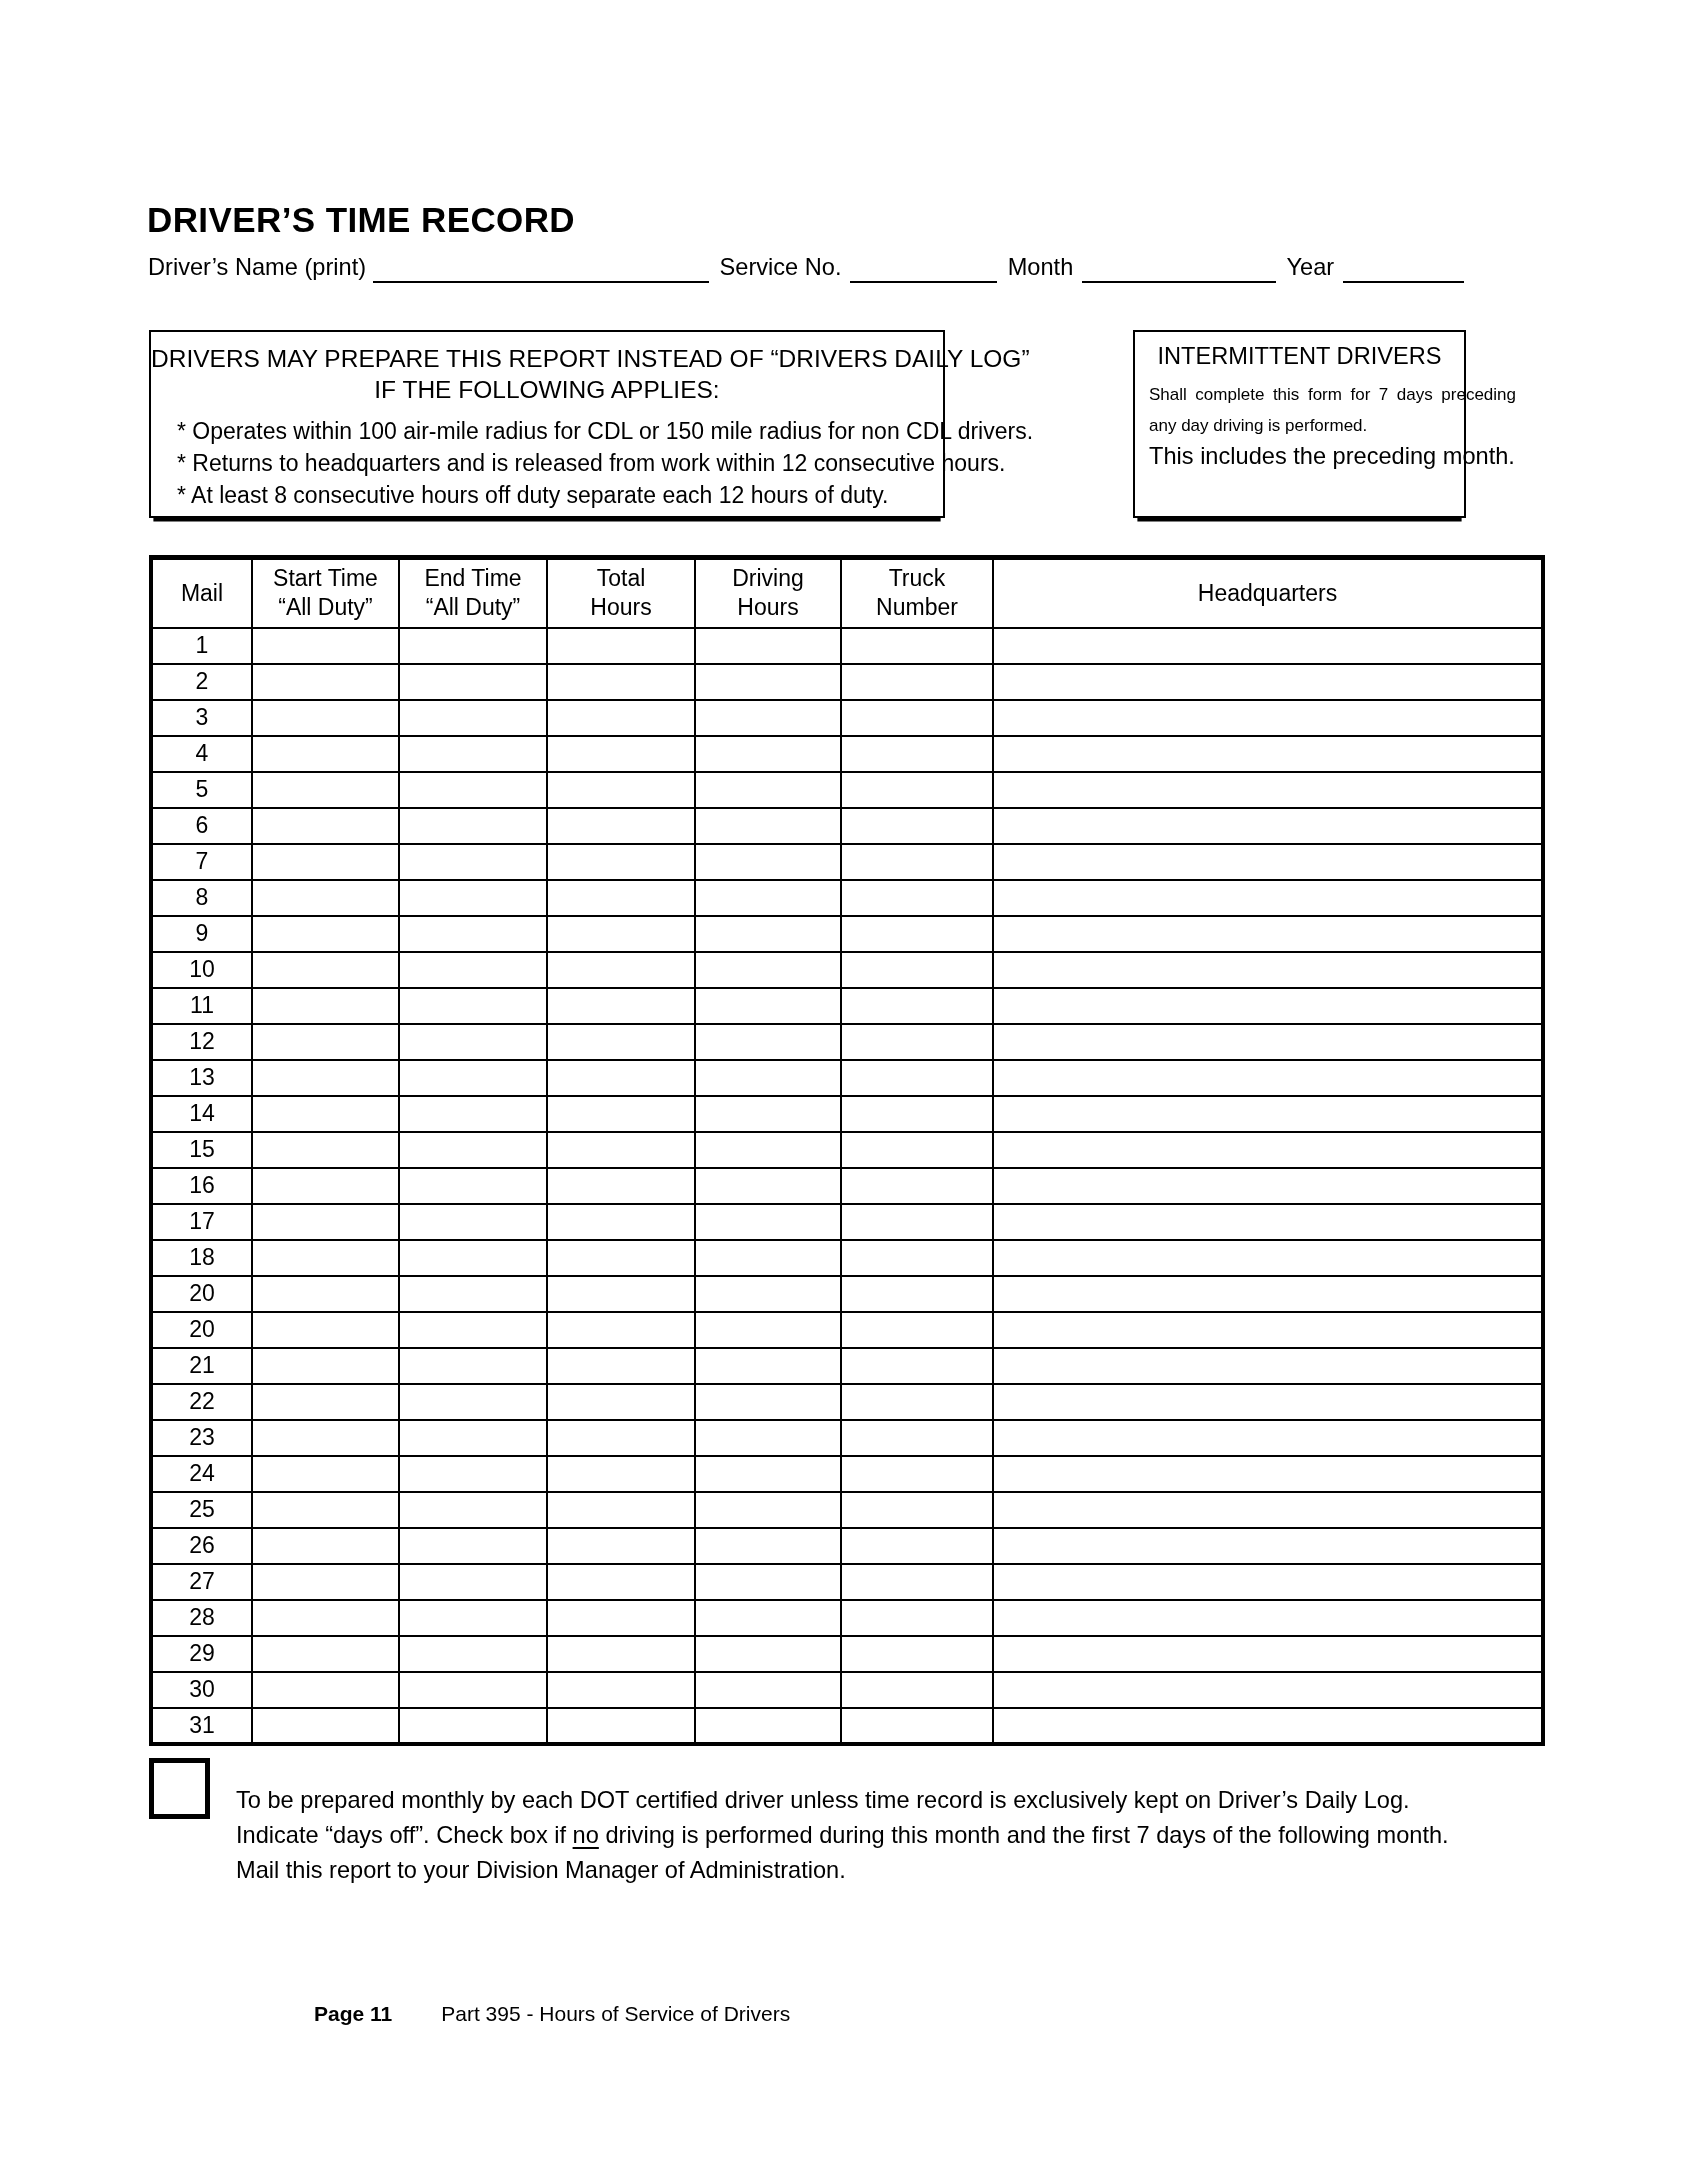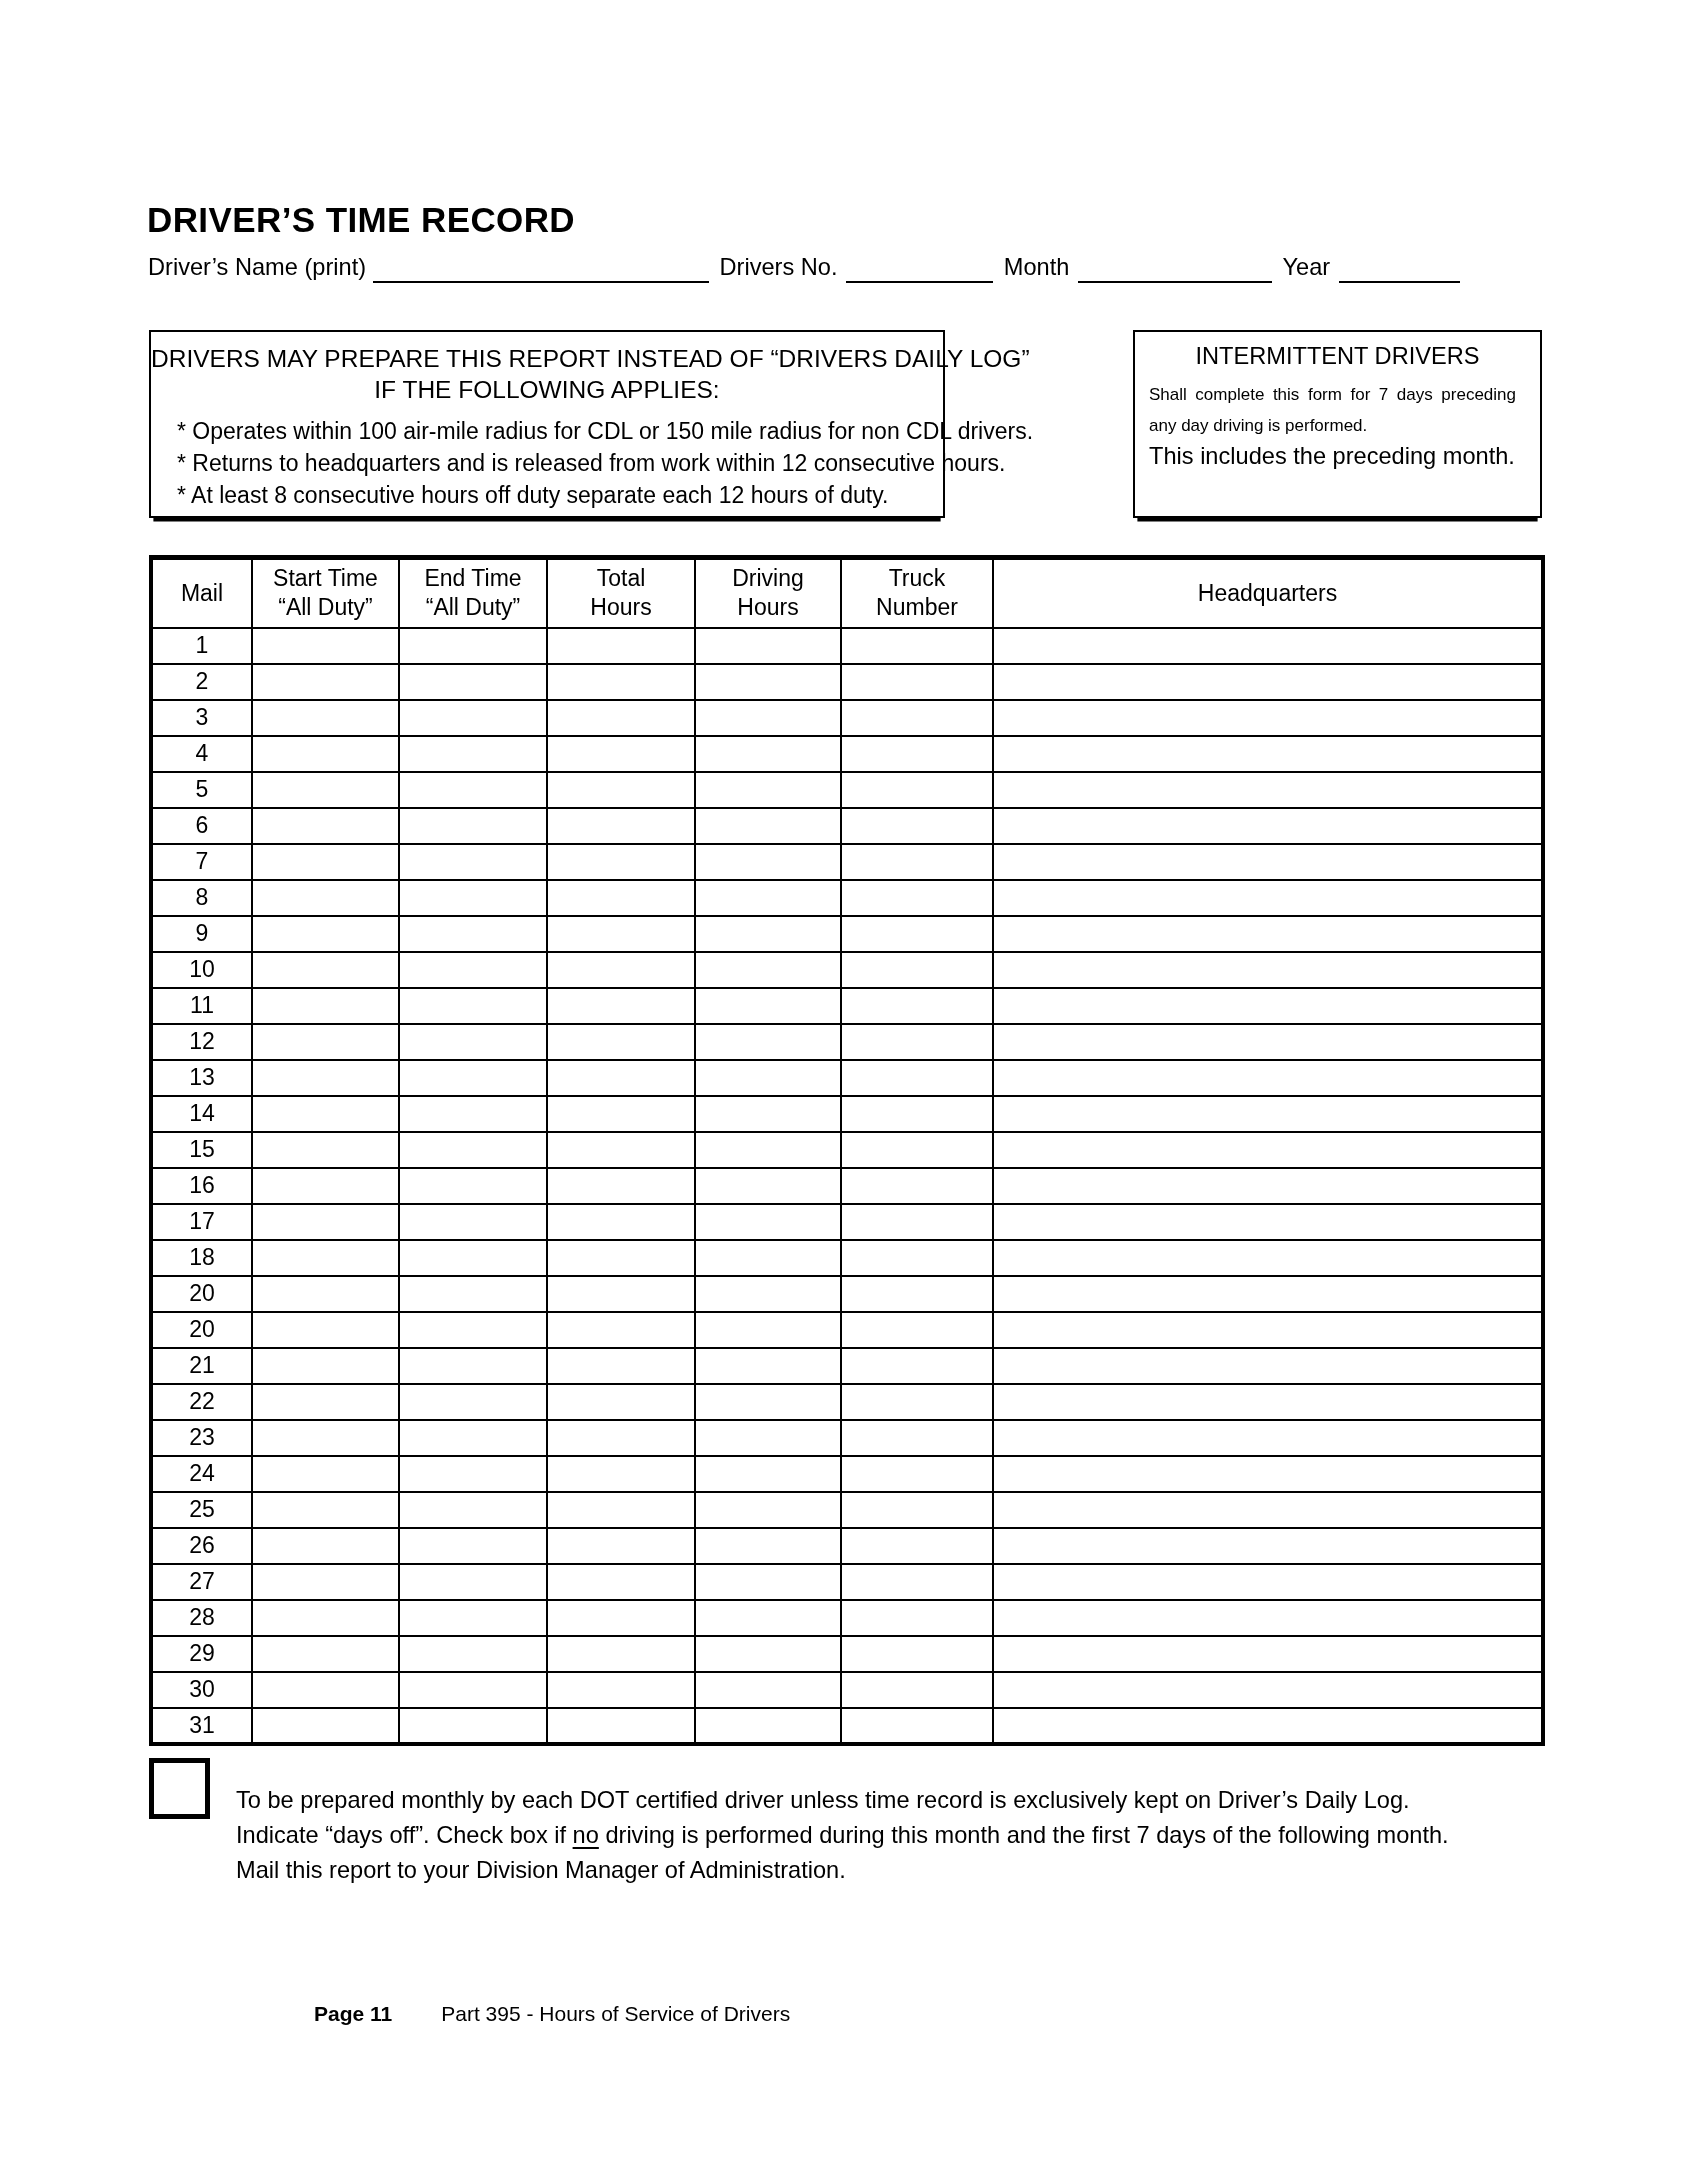--- a/index.html
+++ b/index.html
@@ -33,21 +33,21 @@
   .fl-year  { width: 121px; margin-left: 8.7px; }
 
   
   .notice-box {
     position: absolute; top: 330px; height: 188px;
     border: 2.6px solid #000; box-sizing: border-box;
     box-shadow: 0 7.9px 0 -4.4px #000;
     background: #fff;
   }
   .box-left  { left: 149px;  width: 796px; }
-  .box-right { left: 1133px; width: 409px; padding: 7px 14px; }
+  .box-right { left: 1133px; width: 333px; padding: 7px 14px; }
 
   .box-left .heading { text-align: center; font-size: 24.5px; line-height: 31px; margin-top: 10.5px; white-space: nowrap; }
   .box-left .bullets { margin-top: 10.5px; padding-left: 26px; font-size: 23px; line-height: 32px; }
   .box-left .bullets div { white-space: nowrap; }
 
   .box-right .heading { text-align: center; font-size: 23.6px; line-height: 30px; margin-top: 1.7px; white-space: nowrap; }
   .box-right .body { width: 367px; font-size: 17px; line-height: 31px; text-align: justify; margin-top: 8.7px; }
   .box-right .note { font-size: 23.6px; line-height: 31px; white-space: nowrap; }
 
   
@@ -90,21 +90,21 @@
   .page-footer .page-num { font-weight: bold; margin-right: 49px; }
 </style>
 </head>
 <body>
 
 <div class="form-title">DRIVER’S TIME RECORD</div>
 
 <div class="field-row">
   <span>Driver’s Name (print)</span>
     <span class="fill-line fl-name"></span>
-    <span>Drivers No.</span>
+    <span>Service No.</span>
     <span class="fill-line fl-emp"></span>
     <span>Month</span>
     <span class="fill-line fl-month"></span>
     <span>Year</span>
     <span class="fill-line fl-year"></span>
 </div>
 
 <div class="notice-box box-left">
   <div class="heading">DRIVERS MAY PREPARE THIS REPORT INSTEAD OF “DRIVERS DAILY LOG”</div>
   <div class="heading" style="margin-top:0;">IF THE FOLLOWING APPLIES:</div>

